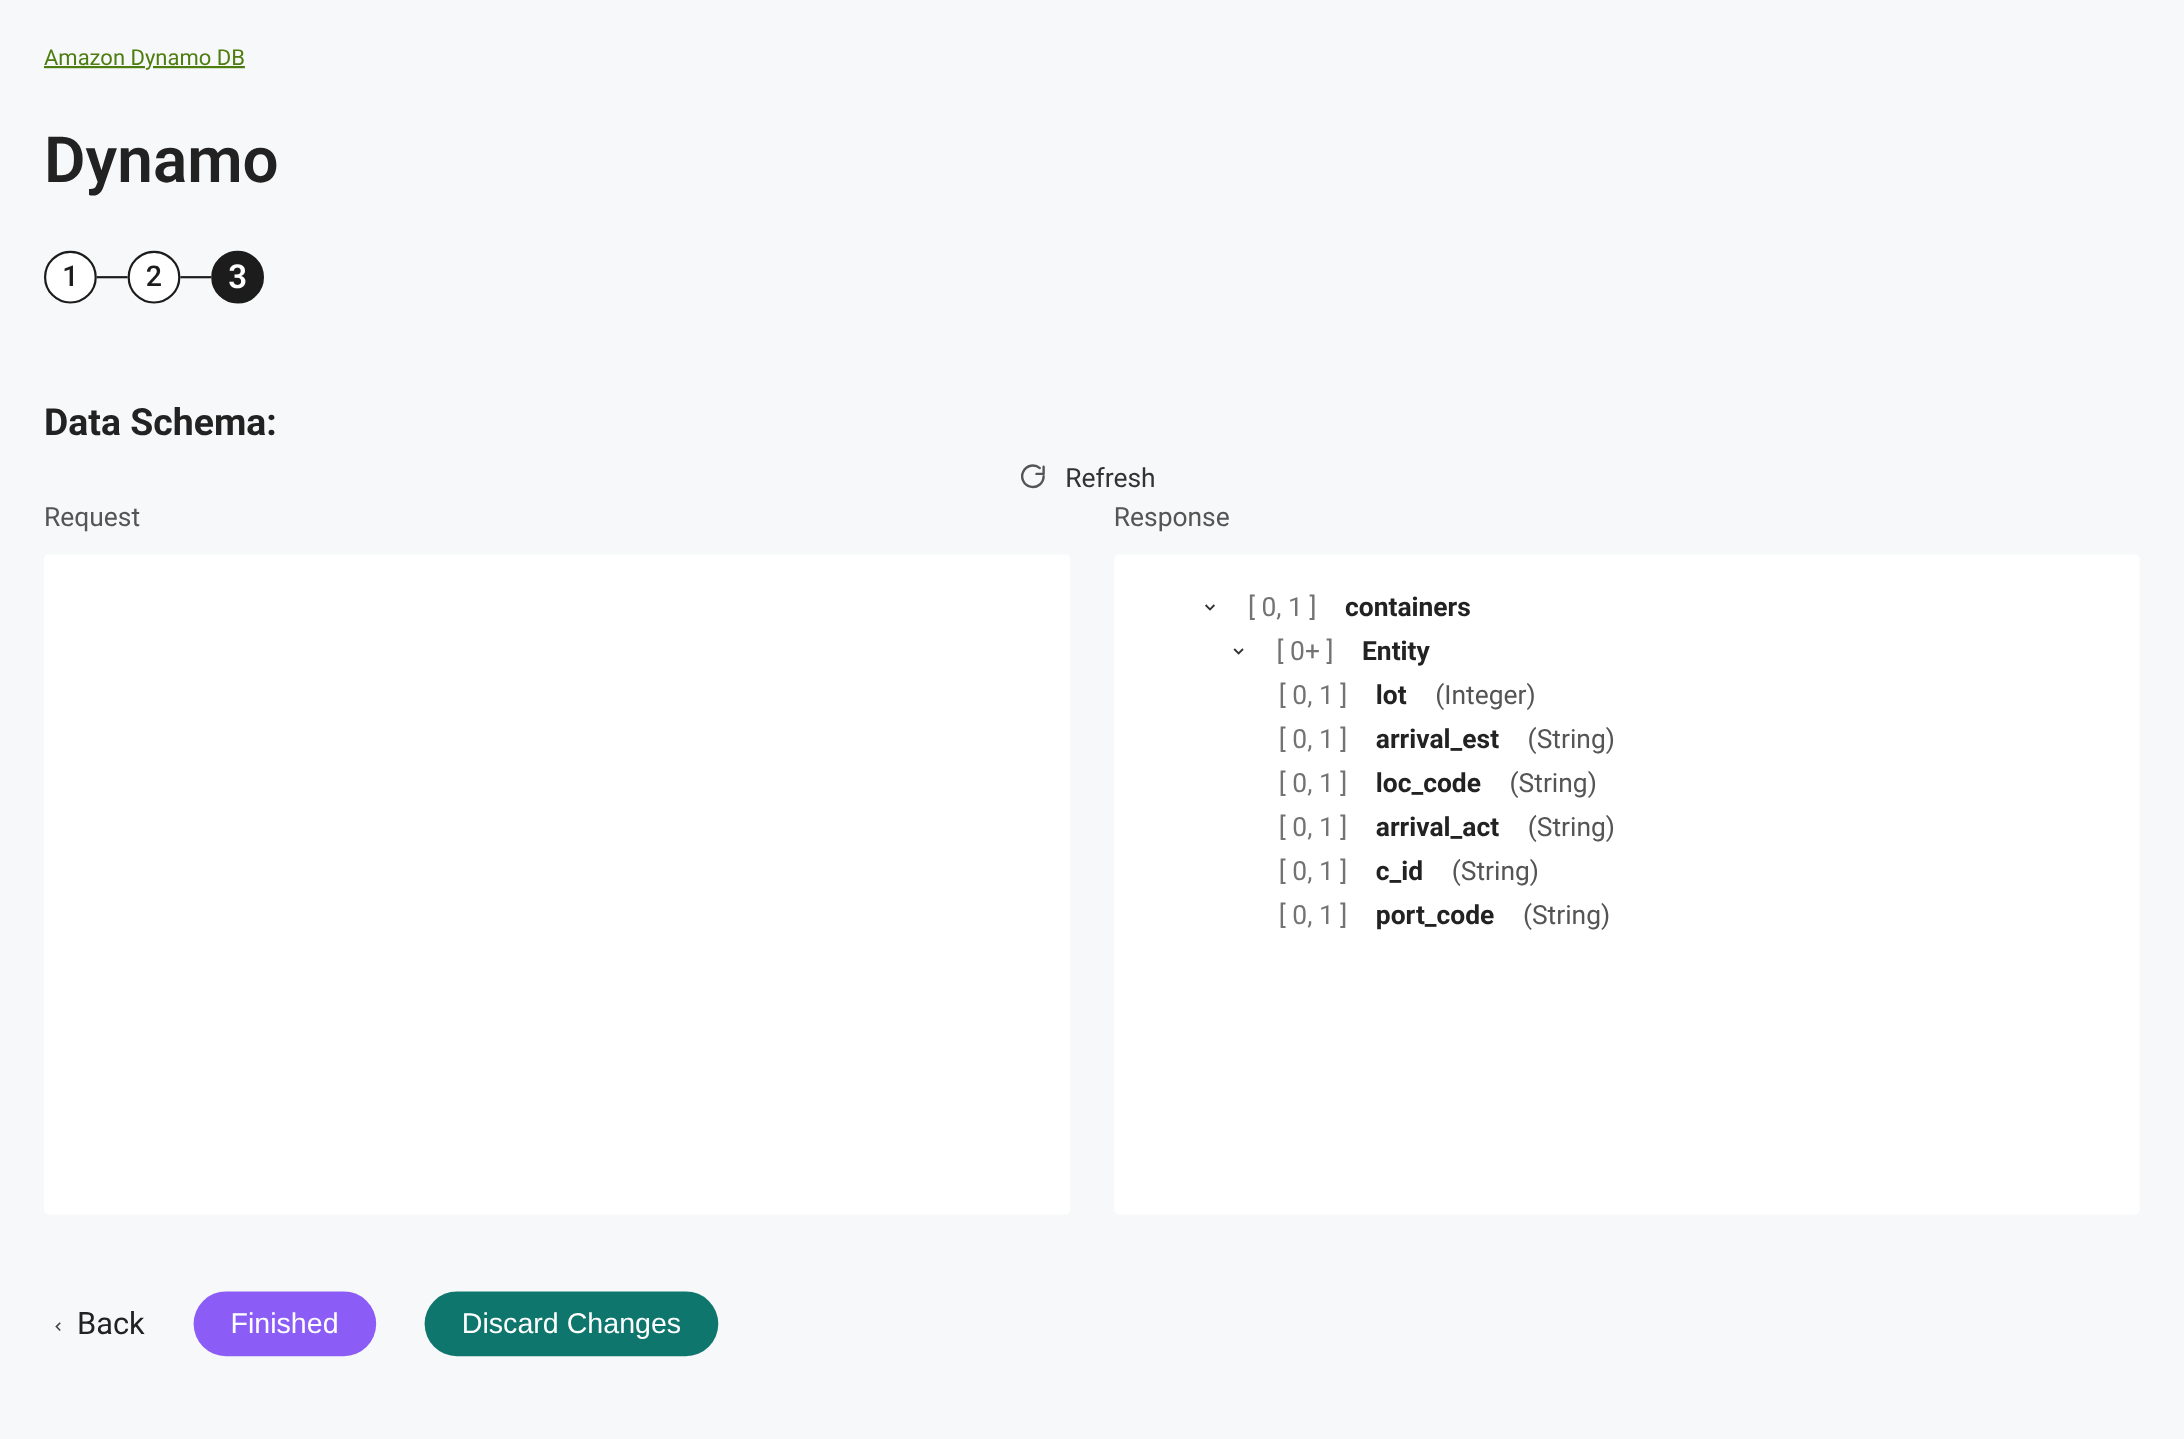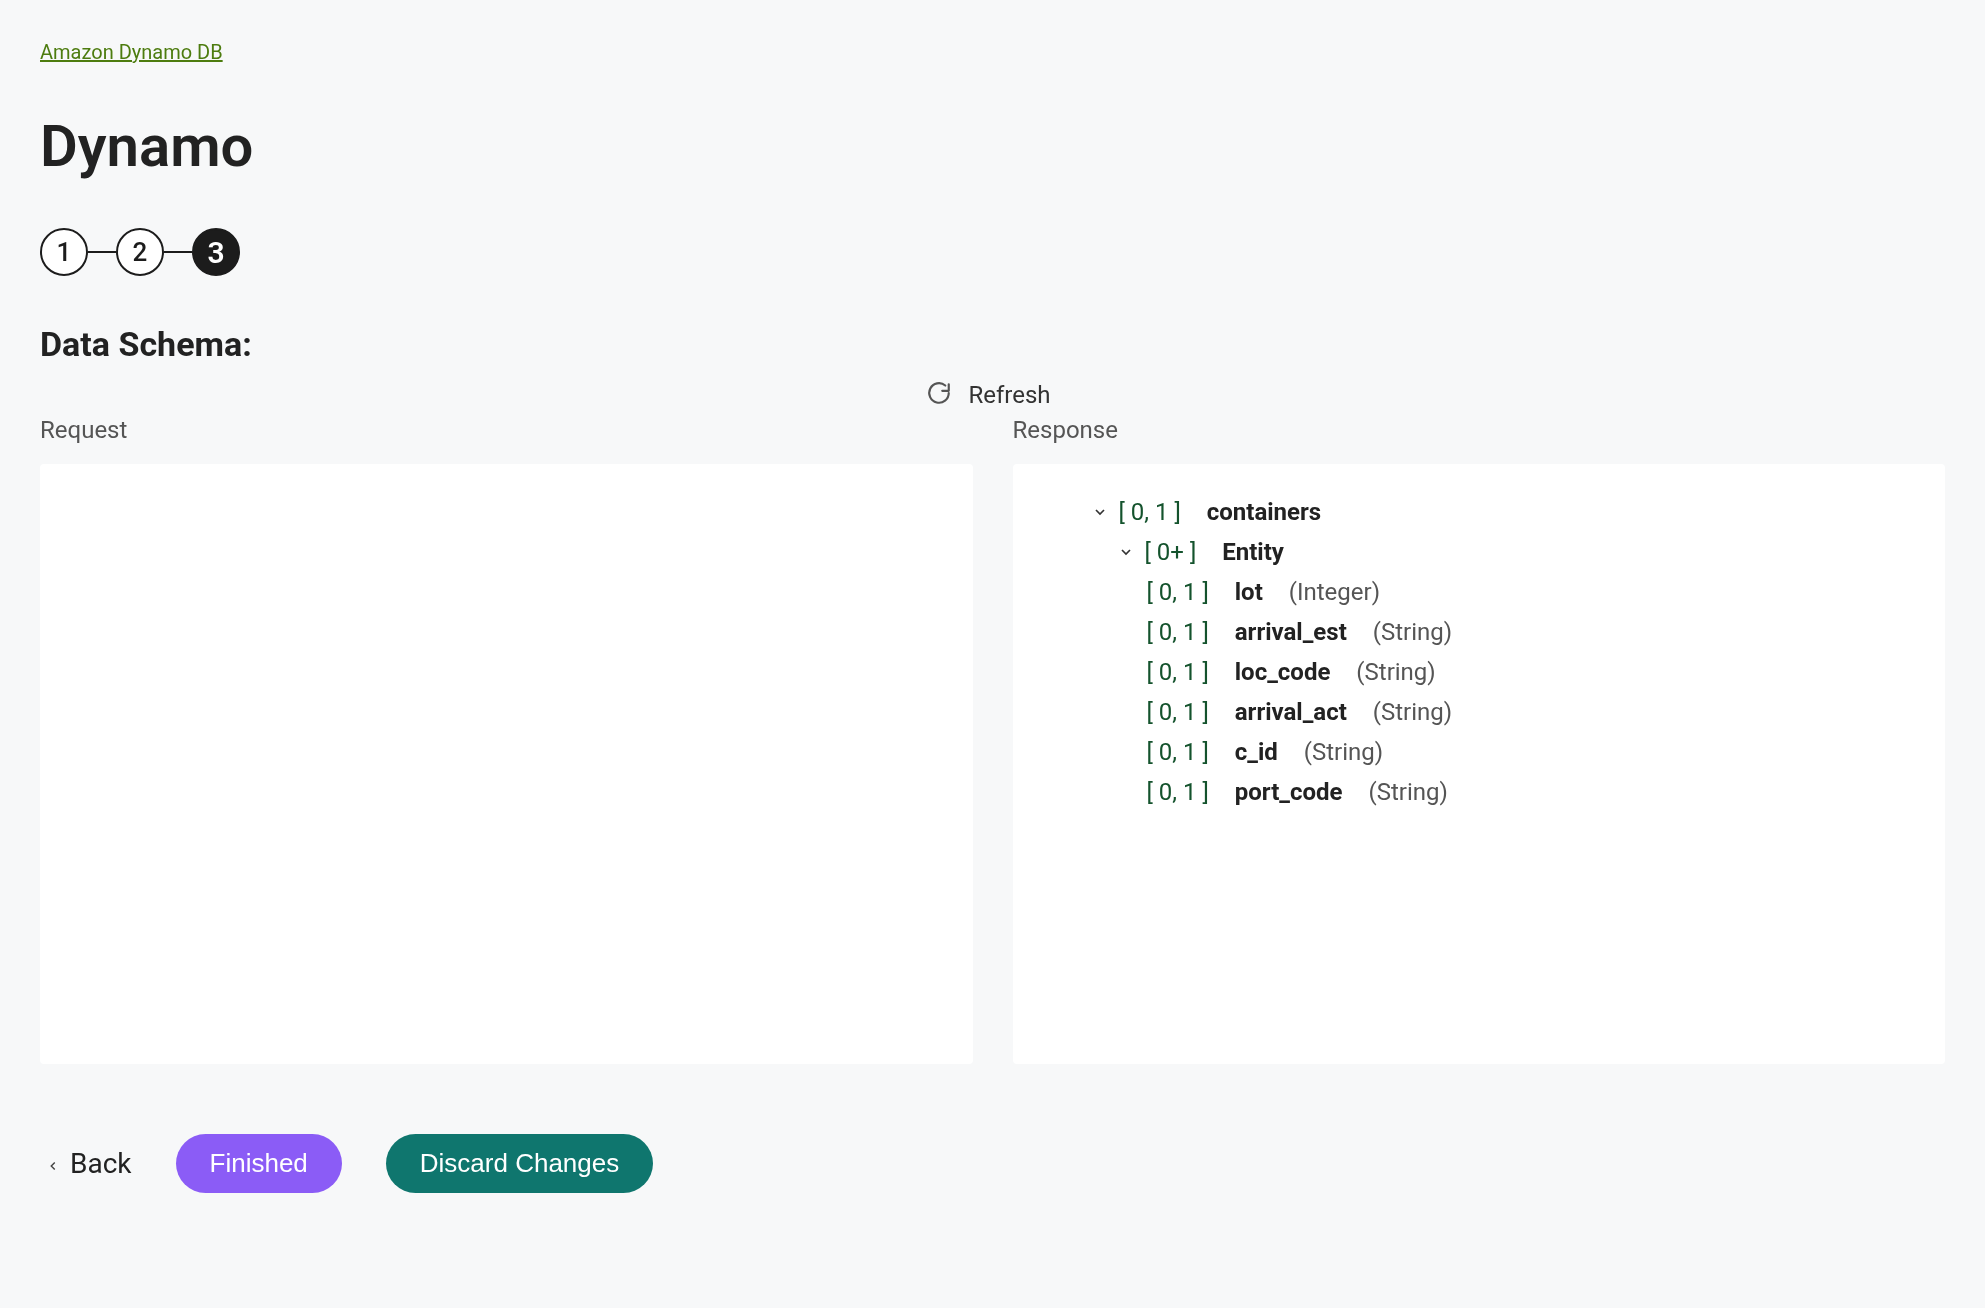--- a/index.html
+++ b/index.html
@@ -54,21 +54,21 @@
     font-size: 30px;
   }
   .step-connector {
     width: 28px;
     height: 2px;
     background: #1c1c1c;
   }
   .section-heading {
     font-size: 34px;
     font-weight: 700;
-    margin-top: 48px;
+    margin-top: 88px;
     color: #222;
   }
   .refresh-row {
     display: flex;
     justify-content: center;
     align-items: center;
     margin-top: 16px;
     padding-right: 8px;
     gap: 16px;
     cursor: pointer;
@@ -125,21 +125,21 @@
     width: 16px;
     height: 16px;
     stroke: #333;
     stroke-width: 2.5;
     fill: none;
   }
   .indent-1 { padding-left: 28px; }
   .indent-2 { padding-left: 50px; }
   .indent-3 { padding-left: 76px; }
   .indent-4 { padding-left: 78px; }
-  .card-text { color: #14532d; }
+  .card-text { color: #737373; margin-left: 16px; }
   .bold { font-weight: 700; color: #222; }
   .type-text { color: #555; }
   .footer {
     display: flex;
     align-items: center;
     gap: 44px;
     margin-top: 70px;
     padding-left: 6px;
   }
   .back-link {

